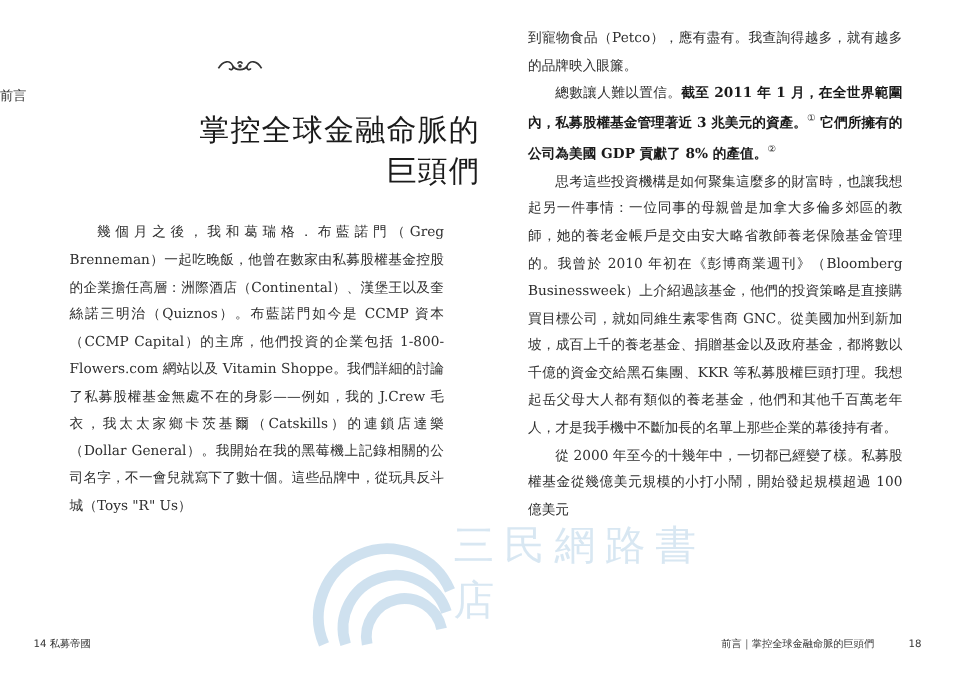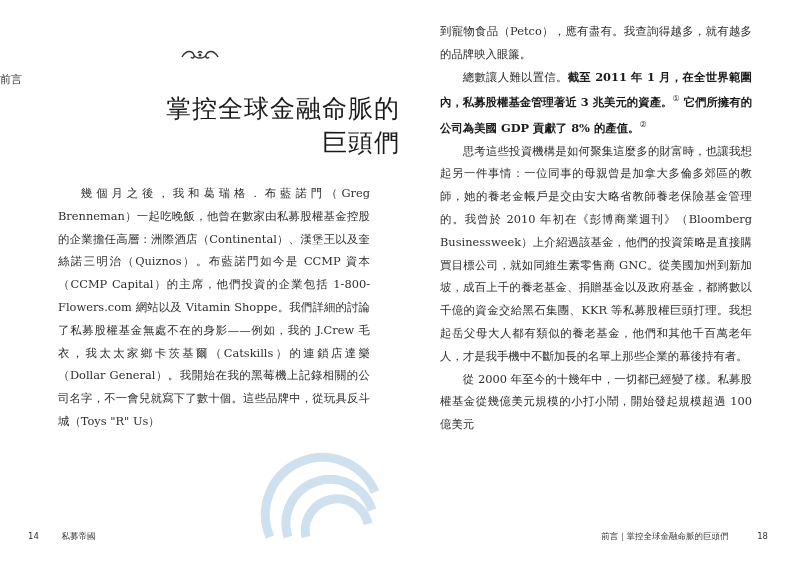--- a/index.html
+++ b/index.html
@@ -18,21 +18,21 @@
                text-align:justify; }
   .left-body { left:58px; width:312px; top:182px; }
   .right-body { left:440px; width:312px; top:20px; }
   .para { margin:0; text-indent:2em; }
   .para.noindent { text-indent:0; }
   .bold { font-weight:bold; color:#1a1a1a; }
   .sup { font-size:8px; vertical-align:super; }
   .footer { position:absolute; top:531px; font-family:"DejaVu Sans", sans-serif;
             font-size:8.5px; color:#333; }
   .footer-left { left:28px; }
-  .footer-left .num { margin-right:20px; }
+  .footer-left .num { }
   .footer-right { right:32px; }
   .footer-right .num { margin-left:26px; }
   .watermark { position:absolute; left:260px; top:432px; width:340px; height:110px;
                pointer-events:none; opacity:0.55; }
   .wm-text { position:absolute; font-family:"DejaVu Sans", sans-serif; color:#b9d4e8; }
   .wm-cn { left:118px; top:0px; font-size:34px; letter-spacing:8px; font-family:"DejaVu Serif", serif; }
   .wm-url { left:118px; top:46px; font-size:21px; letter-spacing:1px; }
   .wm-arcs { position:absolute; left:0; top:0; }
 </style>
 </head>
@@ -71,13 +71,14 @@
     <span class="num">18</span>
   </div>
 </div>
 
 <div class="watermark">
   <svg class="wm-arcs" width="120" height="110" viewBox="0 0 120 110">
     <path d="M10 105 A55 55 0 0 1 115 60" fill="none" stroke="#a9c9e2" stroke-width="9"></path>
     <path d="M28 105 A40 40 0 0 1 112 78" fill="none" stroke="#a9c9e2" stroke-width="9"></path>
     <path d="M46 105 A25 25 0 0 1 108 92" fill="none" stroke="#a9c9e2" stroke-width="9"></path>
   </svg>
+  <div class="wm-text wm-cn">三民網路書店</div>
 </div>
 
 </body></html>

